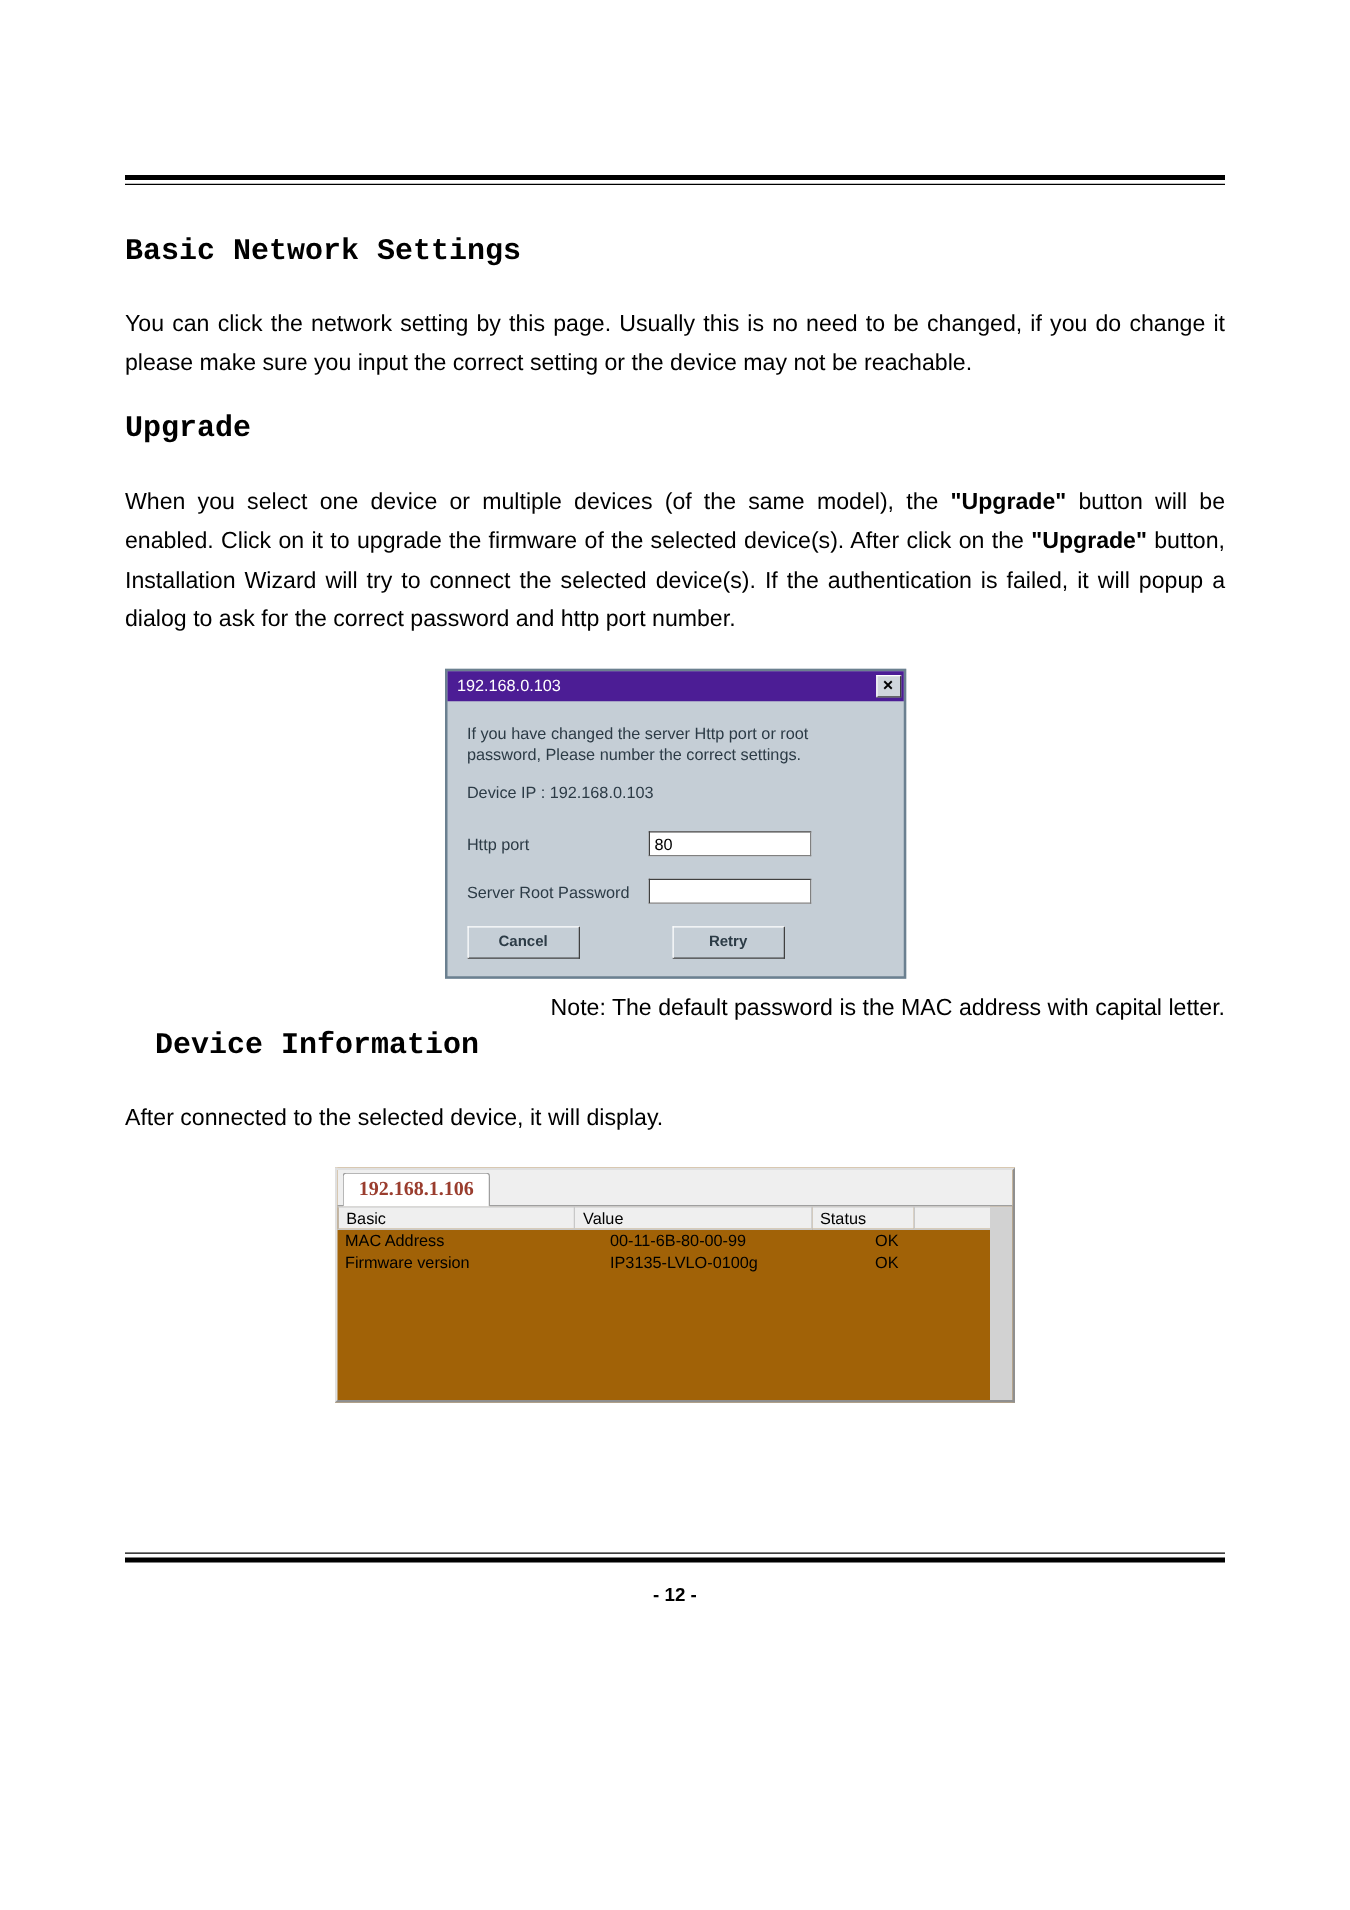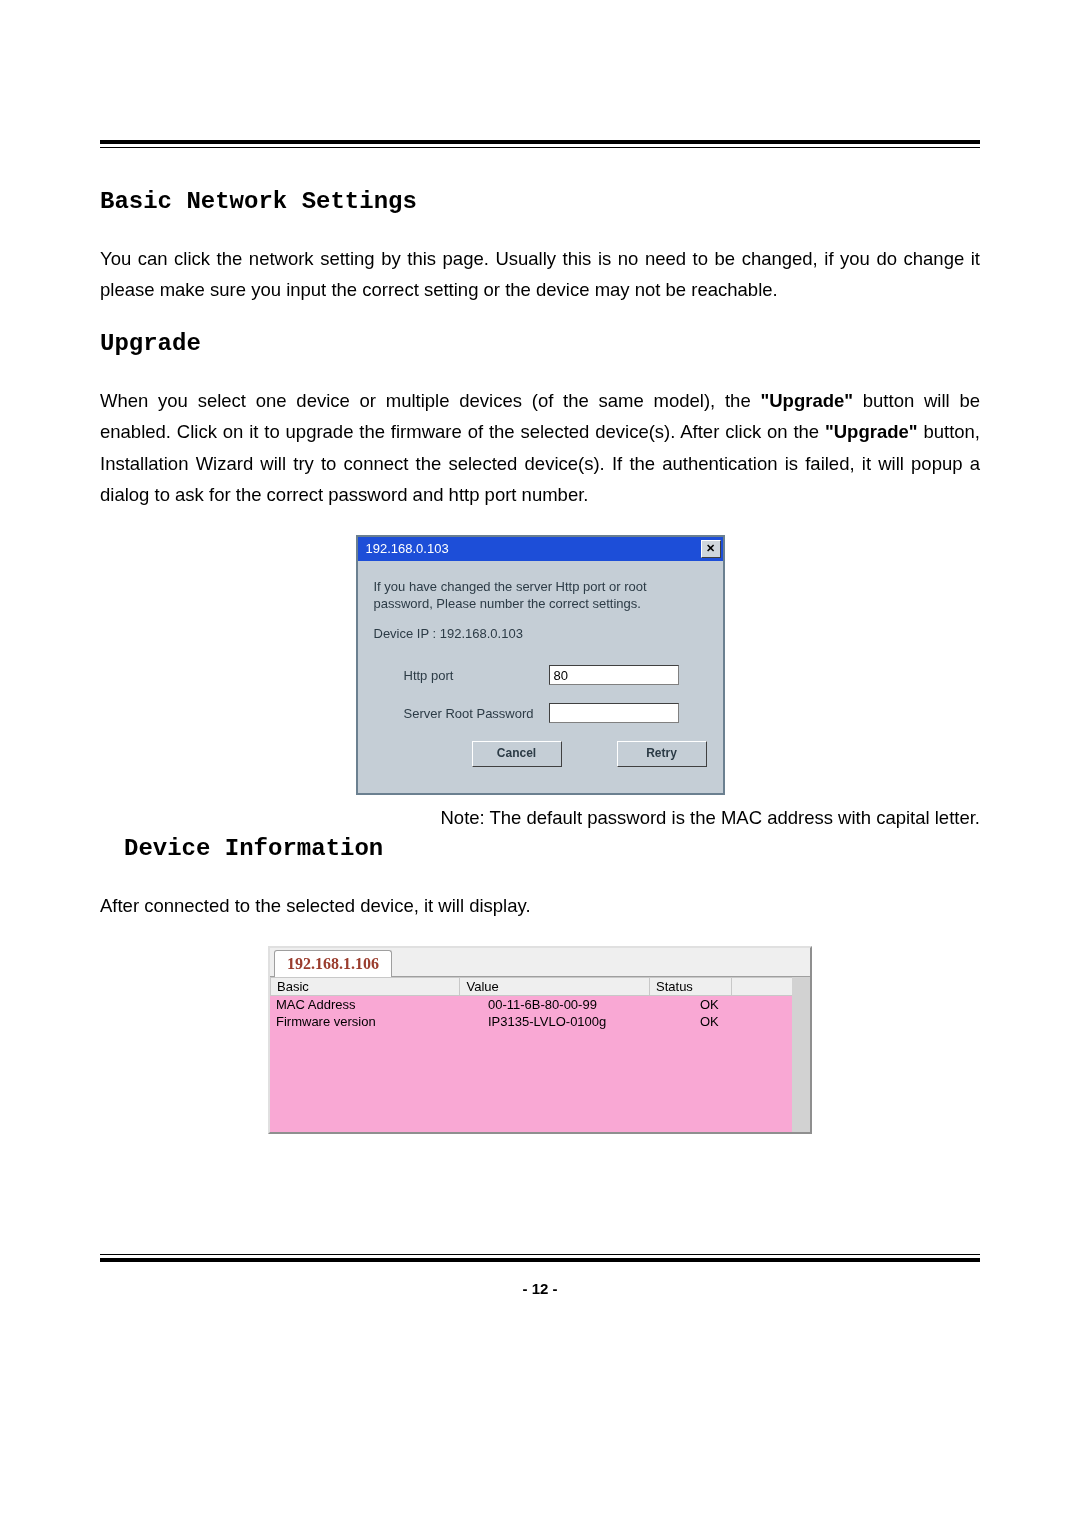--- a/index.html
+++ b/index.html
@@ -40,21 +40,21 @@
     margin: 8px 0 4px 0;
   }
   .dialog {
     width: 365px;
     border: 2px solid #6b8090;
     background: #c5ced6;
     font-family: Tahoma, Verdana, sans-serif;
     font-size: 13px;
   }
   .titlebar {
-    background: #1d4ed8;
+    background: #4c1d95;
     color: #ffffff;
     display: flex;
     align-items: center;
     justify-content: space-between;
     padding: 2px 2px 2px 8px;
     height: 20px;
   }
   .titlebar-text {
     font-size: 13px;
   }
@@ -80,42 +80,41 @@
     margin-bottom: 14px;
     line-height: 1.3;
   }
   .dlg-ip {
     margin-bottom: 24px;
   }
   .form-row {
     display: flex;
     align-items: center;
     margin-bottom: 18px;
-    margin-left: 30px;
   }
   .form-label {
     width: 145px;
   }
   .form-input {
     width: 130px;
     height: 20px;
     background: #fff;
     border: 1px solid #808080;
     border-top-color: #404040;
     border-left-color: #404040;
     font-size: 13px;
     padding: 0 4px;
     box-sizing: border-box;
   }
   .btn-row {
     display: flex;
-    gap: 55px;
-    justify-content: flex-end;
+    gap: 74px;
+    justify-content: flex-start;
     margin-top: 6px;
-    margin-bottom: 12px;
+    margin-bottom: 0;
   }
   .win-btn {
     width: 88px;
     height: 24px;
     background: #c5ced6;
     border: 1px solid #fff;
     border-right-color: #404040;
     border-bottom-color: #404040;
     font-family: Verdana, Tahoma, sans-serif;
     font-size: 12px;
@@ -131,21 +130,21 @@
   .devinfo-wrap {
     display: flex;
     justify-content: center;
     margin-top: 10px;
   }
   .devinfo {
     width: 540px;
     border: 2px solid #8f8f8f;
     border-top-color: #e0e0e0;
     border-left-color: #e0e0e0;
-    background: #f9a8d4;
+    background: #a16207;
     font-family: Tahoma, Verdana, sans-serif;
     font-size: 13px;
   }
   .tab-row {
     background: #efefef;
     border-bottom: 1px solid #9f9f9f;
     padding: 2px 0 0 4px;
     height: 26px;
     display: flex;
     align-items: flex-end;

